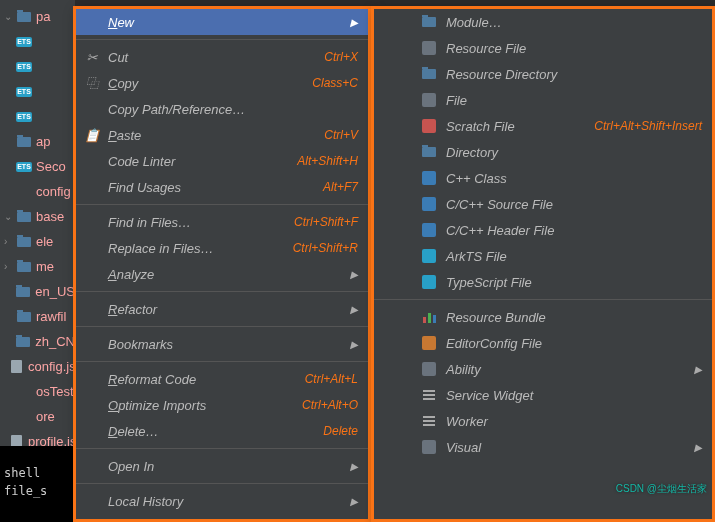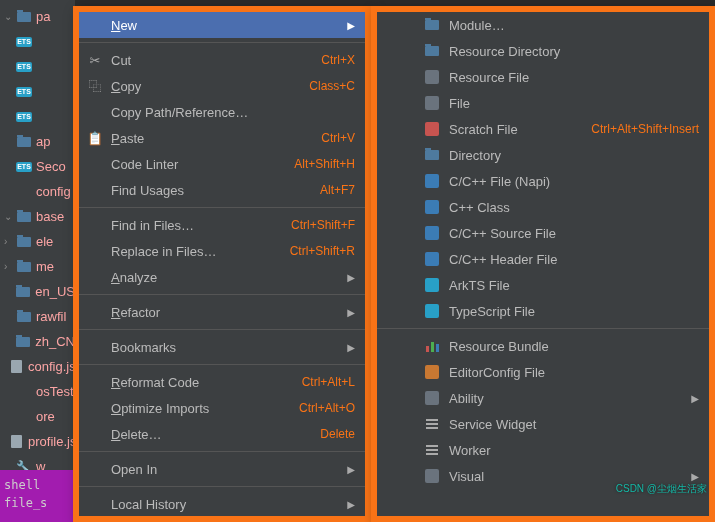--- a/index.html
+++ b/index.html
@@ -29,29 +29,29 @@
   .folder { background:#4e7a9e; border-radius:1px; width:14px; height:10px; position:relative; }
   .folder::before { content:""; position:absolute; top:-2px; left:0; width:6px; height:2px; background:#4e7a9e; }
   .ets-ic { background:#28a0c7; color:#fff; font-size:7px; width:16px; height:10px; border-radius:2px; display:flex; align-items:center; justify-content:center; font-weight:bold; }
   .file-ic { width:11px; height:13px; background:#9aa7b0; border-radius:1px; }
   .wrench { color:#aaa; font-size:12px; }
   .tree-row span.lbl { color:#fca5a5; }
 
   
   .shell {
     position:absolute; left:0; bottom:0; width:75px;
-    background:#a21caf; color:#ccc; font-family: "Consolas", monospace;
-    font-size:12px; padding:8px 4px;
+    background:#000000; color:#ccc; font-family: "Consolas", monospace;
+    font-size:12px; padding:20px 4px;
   }
   .shell div { height:18px; }
 
   
   .menu {
     position:absolute; background:#3c3f41;
-    border:6px solid #f97316; box-shadow:4px 4px 12px rgba(0,0,0,0.4);
+    border:3px solid #f97316; box-shadow:4px 4px 12px rgba(0,0,0,0.4);font-style:italic;
   }
   .menu1 { left:73px; top:6px; width:298px; height:516px; }
   .menu-row {
     display:flex; align-items:center; height:26px;
     padding:0 10px 0 8px; gap:8px;
   }
   .menu-row.highlight { background:#4b6eaf; color:#fff; }
   .menu-row .mic { width:16px; display:flex; align-items:center; justify-content:center; color:#aaa; }
   .menu-row.highlight .mic { color:#fff; }
   .menu-row .label { flex:1; white-space:nowrap; }
@@ -322,29 +322,29 @@
 
 <div class="menu menu2">
     <div class="menu-row">
       <span class="mic">
         <span class="folder"></span>
       </span>
       <span class="label">Module…</span>
     </div>
     <div class="menu-row">
       <span class="mic">
+        <span class="fic gray"></span>
+      </span>
+      <span class="label">Resource File</span>
+    </div>
+    <div class="menu-row">
+      <span class="mic">
         <span class="folder"></span>
       </span>
       <span class="label">Resource Directory</span>
-    </div>
-    <div class="menu-row">
-      <span class="mic">
-        <span class="fic gray"></span>
-      </span>
-      <span class="label">Resource File</span>
     </div>
     <div class="menu-row">
       <span class="mic">
         <span class="fic gray"></span>
       </span>
       <span class="label">File</span>
     </div>
     <div class="menu-row">
       <span class="mic">
         <span class="fic red"></span>
@@ -355,38 +355,32 @@
     <div class="menu-row">
       <span class="mic">
         <span class="folder"></span>
       </span>
       <span class="label">Directory</span>
     </div>
     <div class="menu-row">
       <span class="mic">
         <span class="fic blue"></span>
       </span>
-      <span class="label">C/C++ File (Napi)</span>
+      <span class="label">C++ Class</span>
     </div>
     <div class="menu-row">
       <span class="mic">
         <span class="fic blue"></span>
       </span>
-      <span class="label">C++ Class</span>
+      <span class="label">C/C++ Source File</span>
     </div>
     <div class="menu-row">
       <span class="mic">
         <span class="fic blue"></span>
       </span>
-      <span class="label">C/C++ Source File</span>
-    </div>
-    <div class="menu-row">
-      <span class="mic">
-        <span class="fic blue"></span>
-      </span>
       <span class="label">C/C++ Header File</span>
     </div>
     <div class="menu-row">
       <span class="mic">
         <span class="fic teal"></span>
       </span>
       <span class="label">ArkTS File</span>
     </div>
     <div class="menu-row">
       <span class="mic">

